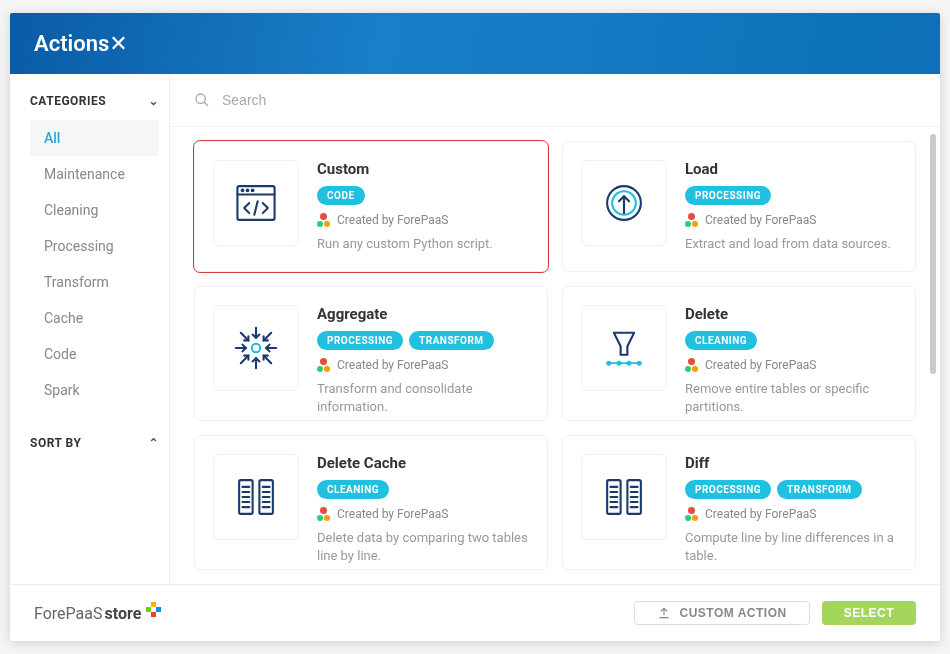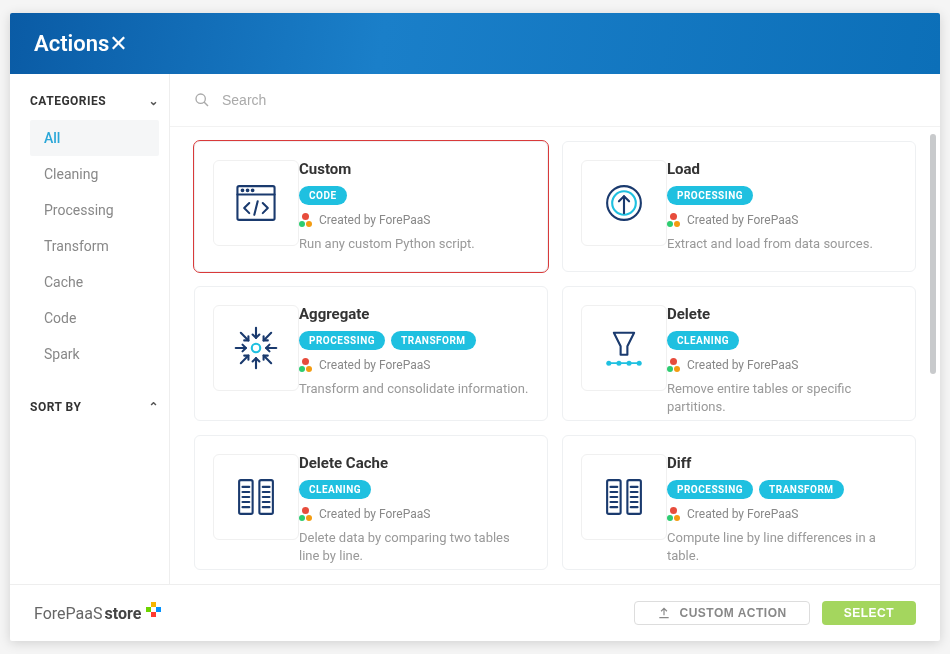--- a/index.html
+++ b/index.html
@@ -98,20 +98,21 @@
       grid-template-columns: 1fr 1fr;
       gap: 14px;
       align-content: start;
     }
     .card {
       background: #fff;
       border: 1px solid #eef0f2;
       border-radius: 6px;
       padding: 18px;
       display: flex;
+      gap: 18px;
       min-height: 130px;
     }
     .card.highlighted {
       outline: 1px solid #d93a3a;
     }
     .card-icon {
       width: 86px;
       height: 86px;
       border: 1px solid #f0f0f0;
       border-radius: 6px;
@@ -253,20 +254,21 @@
   </div>
 
   <div class="body">
     <aside class="sidebar">
       <div class="section-header">
         <span>CATEGORIES</span>
         <span class="chevron">⌄</span>
       </div>
       <ul class="cat-list" id="cat-list">
           <li class="cat-item active">All</li>
+          <li class="cat-item">Maintenance</li>
           <li class="cat-item">Cleaning</li>
           <li class="cat-item">Processing</li>
           <li class="cat-item">Transform</li>
           <li class="cat-item">Cache</li>
           <li class="cat-item">Code</li>
           <li class="cat-item">Spark</li>
         </ul>
 
       <div class="section-header">
         <span>SORT BY</span>

